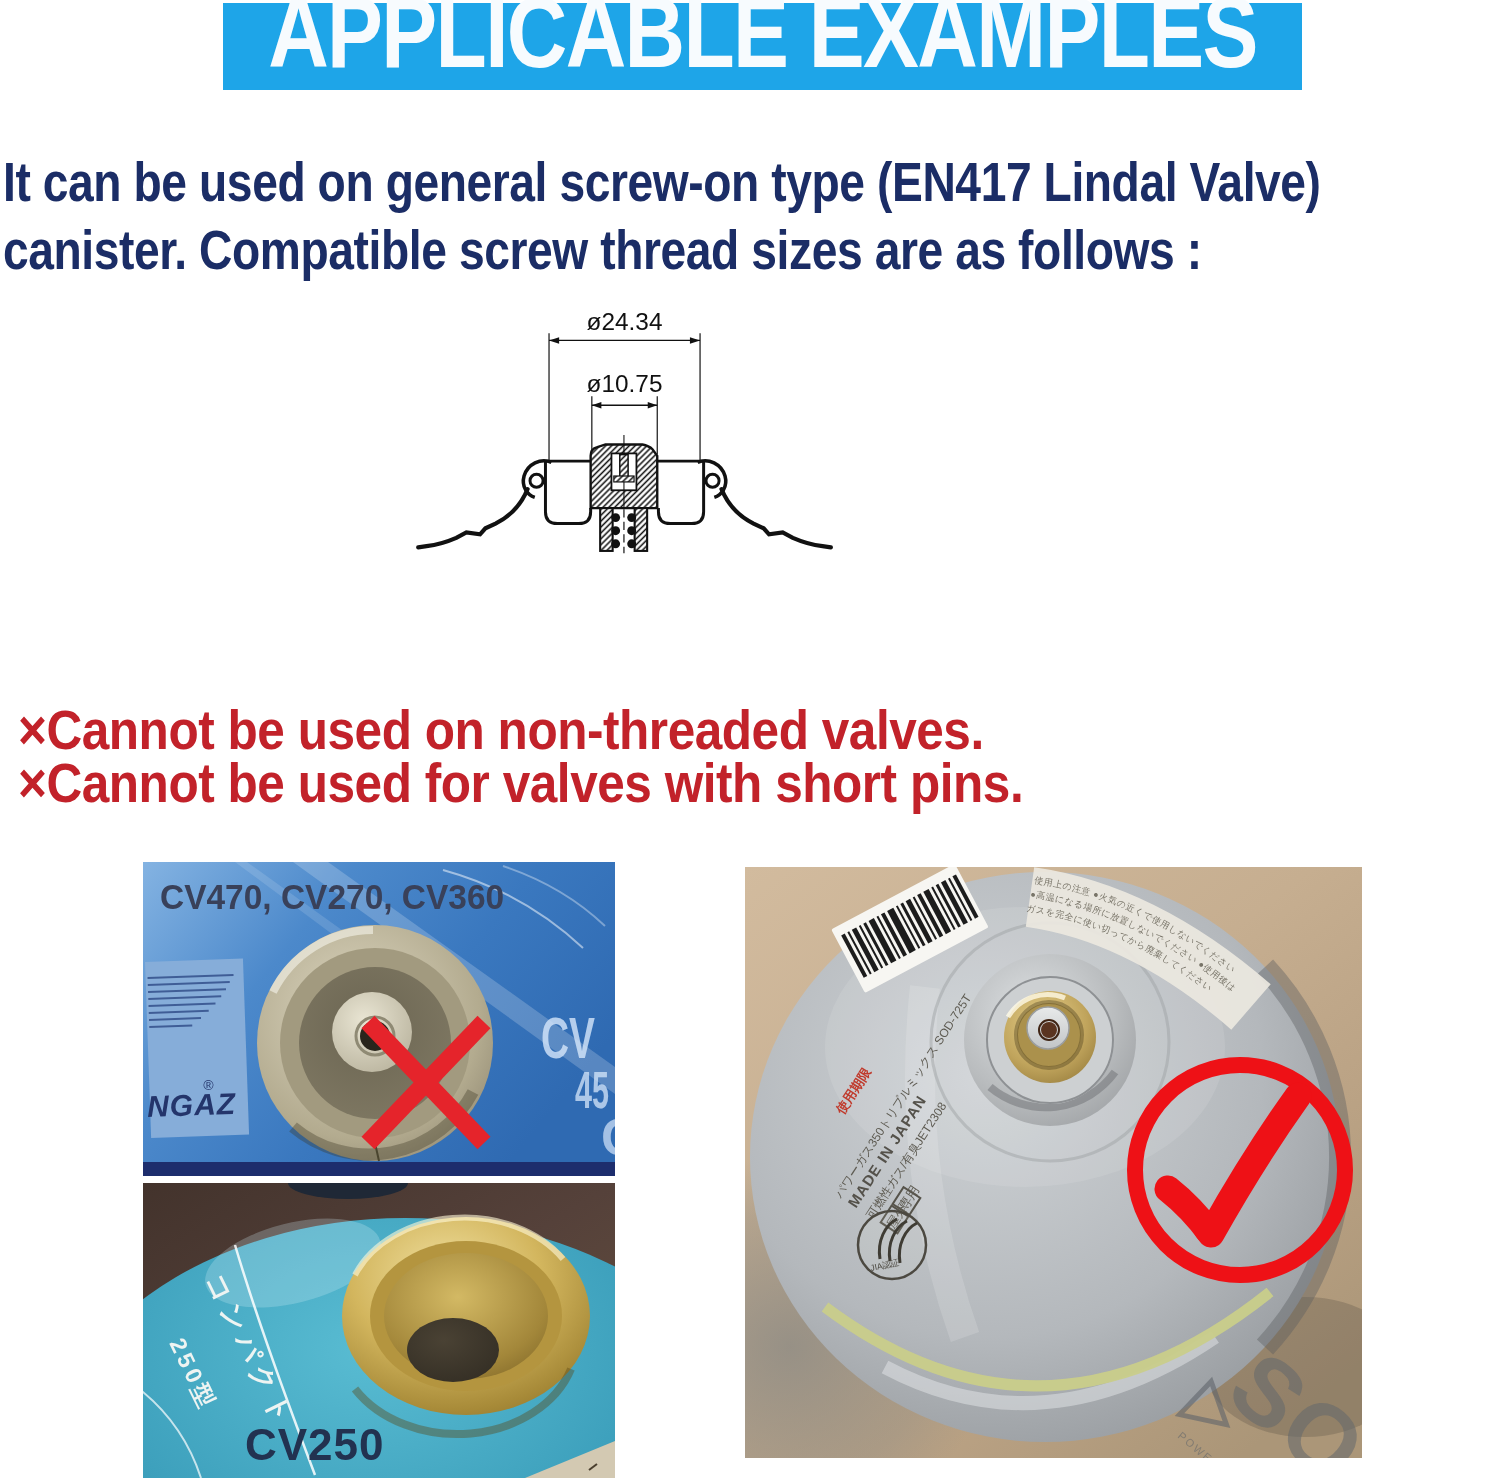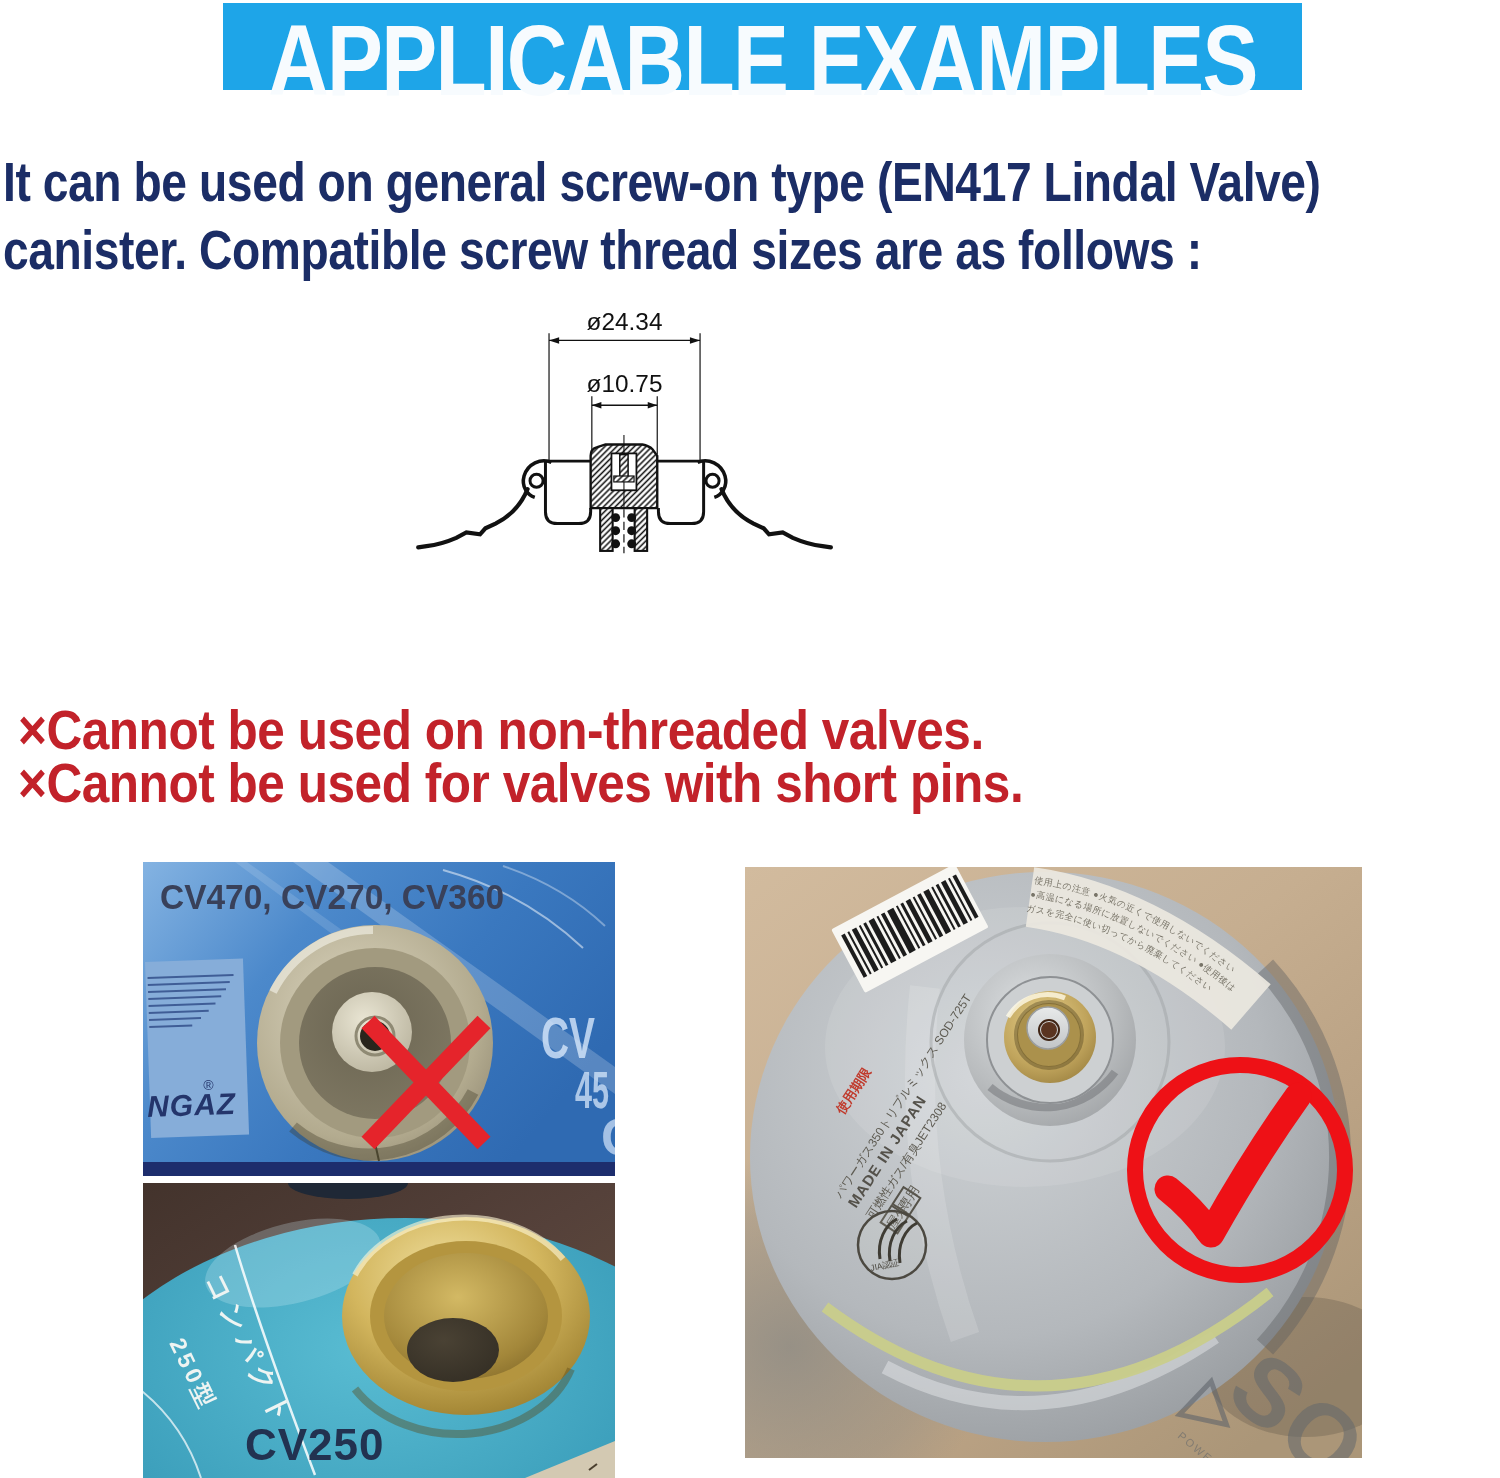--- a/index.html
+++ b/index.html
@@ -1,19 +1,19 @@
 <!DOCTYPE html>
 <html><head>
 <meta charset="utf-8">
 <style>
   html,body{margin:0;padding:0;background:#fff;}
   .page{position:relative;width:1500px;height:1478px;background:#ffffff;overflow:hidden;
         font-family:"Liberation Sans",sans-serif;}
   .banner{position:absolute;left:223px;top:3px;width:1079px;height:87px;background:#1ea5e8;
-          display:flex;align-items:flex-start;justify-content:center;}
+          display:flex;align-items:flex-end;justify-content:center;}
   .banner span{font-weight:bold;font-size:101px;color:#f7fbfe;white-space:nowrap;
                transform:scaleX(.83);letter-spacing:-2px;}
   .intro{position:absolute;left:3px;color:#1b2d66;font-weight:bold;font-size:55px;
          white-space:nowrap;transform:scaleX(.84);transform-origin:left top;letter-spacing:-.5px;}
   .intro1{top:150px;} .intro2{top:218px;}
   .warn{position:absolute;left:18px;color:#c2222a;font-weight:bold;font-size:55px;
         white-space:nowrap;transform:scaleX(.9);transform-origin:left top;letter-spacing:-.5px;}
   .warn1{top:698px;} .warn2{top:751px;}
   .abs{position:absolute;}
   svg text{font-family:"Liberation Sans",sans-serif;}

